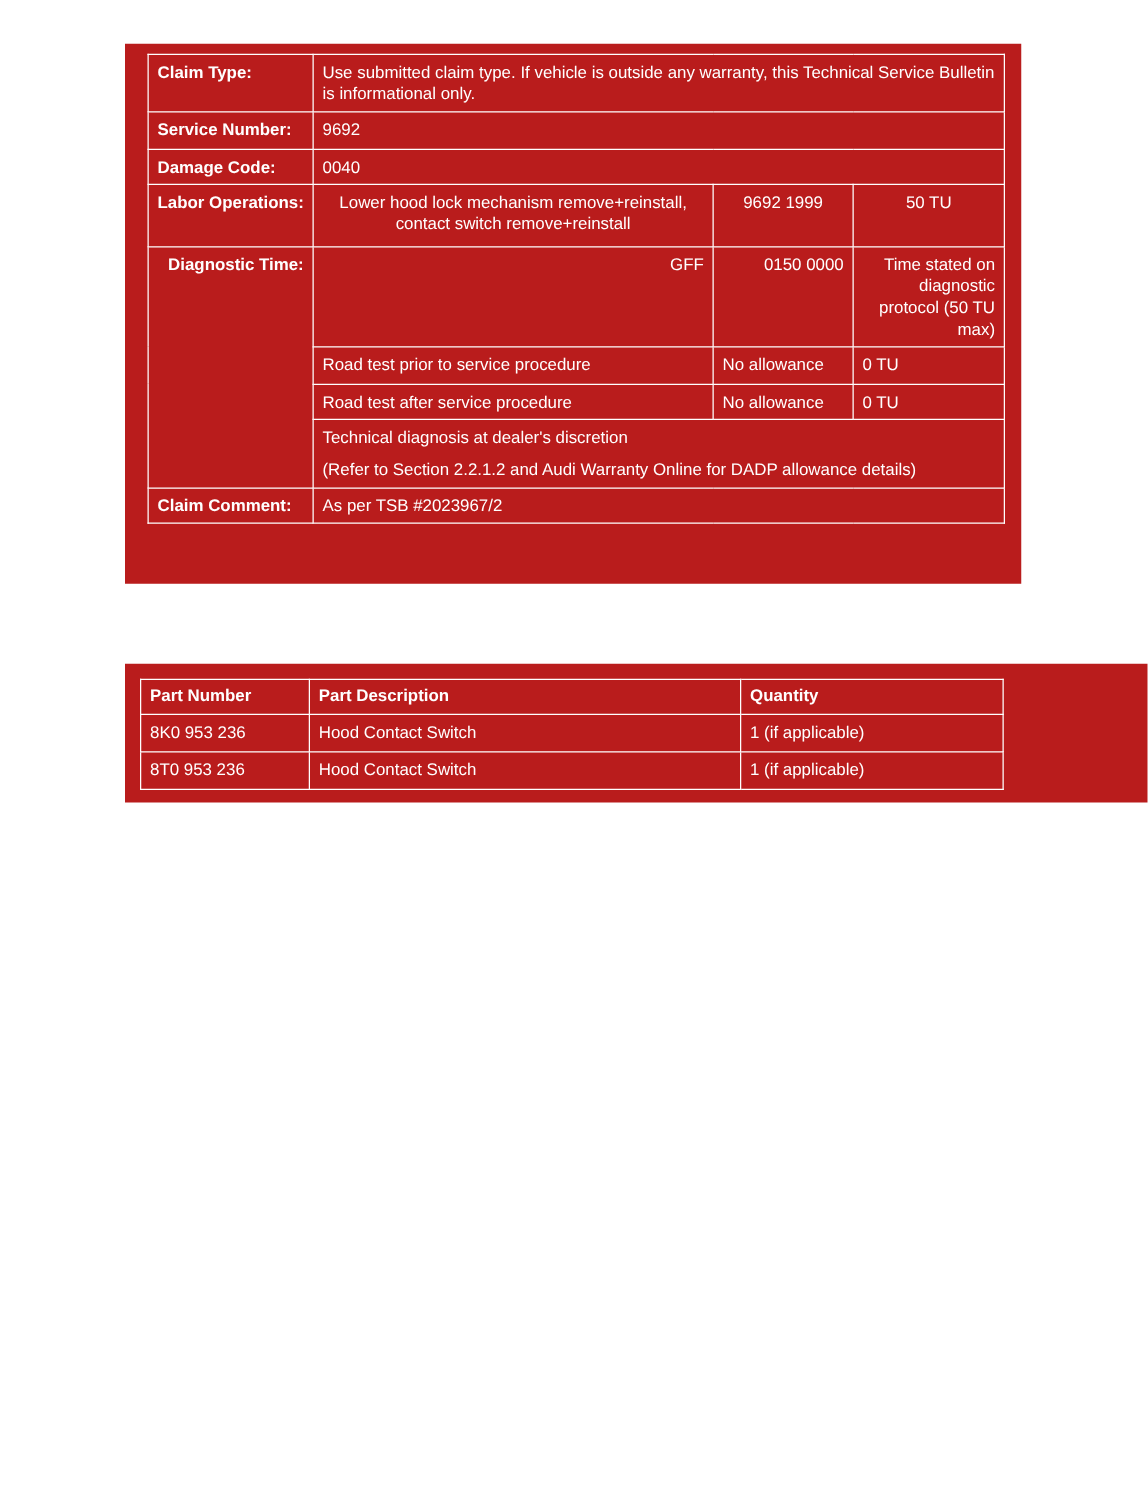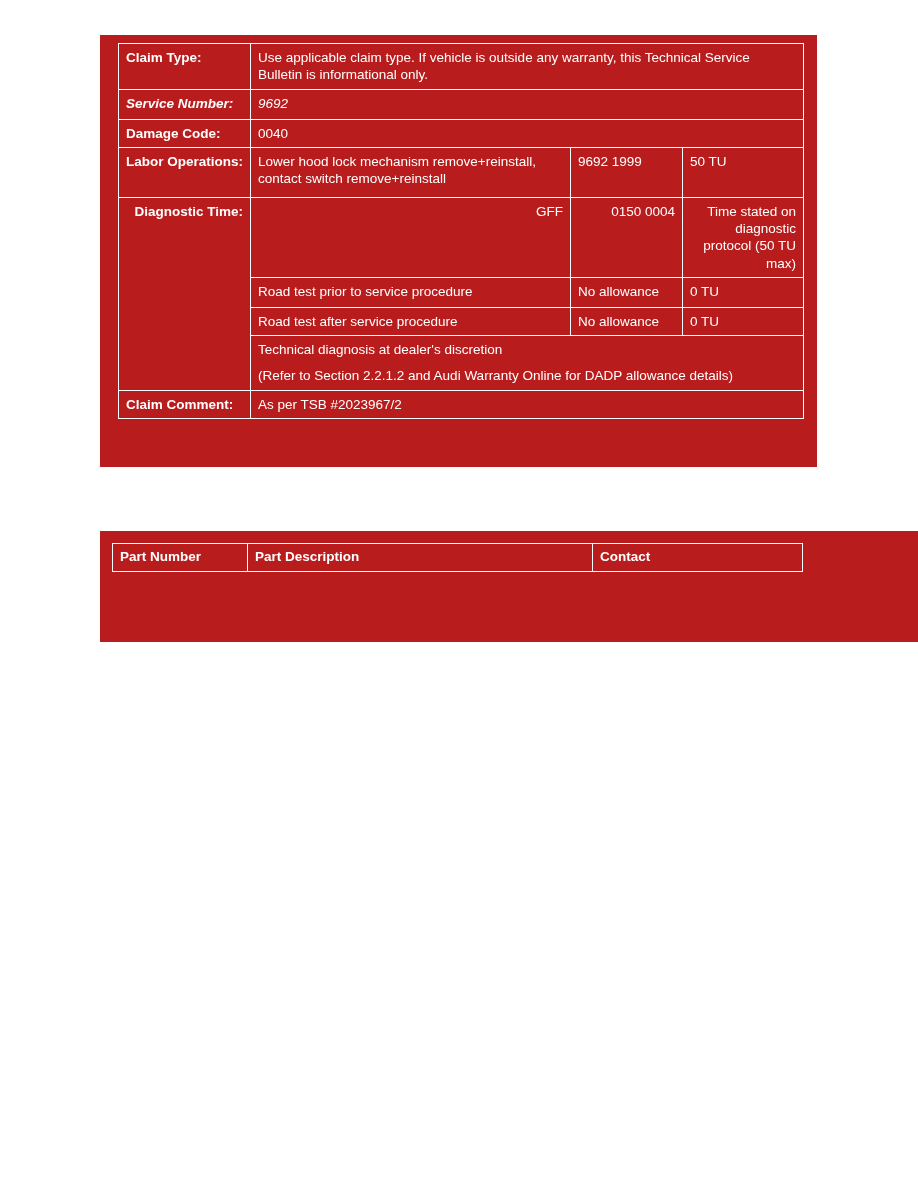--- a/index.html
+++ b/index.html
@@ -46,23 +46,23 @@
   .warranty-table td {
     border: 1px solid #ffffff;
     vertical-align: top;
     padding: 5px 7px;
     line-height: 1.28;
     overflow: hidden;
   }
   .label-cell { font-weight: bold; }
 
   tr.r-claim-type { height: 45px; }
-  tr.r-service    { height: 30px; font-style: italic; }
+  tr.r-service    { height: 30px; }
   tr.r-damage     { height: 28px; }
-  tr.r-labor      { height: 50px; }
+  tr.r-labor      { height: 50px; text-align: center; }
   tr.r-gff        { height: 80px; text-align: right; }
   tr.r-road1      { height: 30px; }
   tr.r-road2      { height: 28px; }
   tr.r-tech       { height: 54px; margin-top: 40px; }
   tr.r-comment    { height: 27px; padding-left: 32px; }
 
   .tech-line2 { margin-top: 9px; }
 
   .footnote {
     margin: 10px 0 0 0;
@@ -95,40 +95,40 @@
     <table class="warranty-table">
       <colgroup>
         <col style="width:132px">
         <col style="width:320px">
         <col style="width:112px">
         <col style="width:121px">
       </colgroup>
       <tbody>
         <tr class="r-claim-type">
           <td class="label-cell">Claim Type:</td>
-          <td colspan="3">Use applicable claim type. If vehicle is outside any warranty, this Technical Service Bulletin is informational only.</td>
+          <td colspan="3">Use submitted claim type. If vehicle is outside any warranty, this Technical Service Bulletin is informational only.</td>
         </tr>
         <tr class="r-service">
           <td class="label-cell">Service Number:</td>
           <td colspan="3">9692</td>
         </tr>
         <tr class="r-damage">
           <td class="label-cell">Damage Code:</td>
           <td colspan="3">0040</td>
         </tr>
         <tr class="r-labor">
           <td class="label-cell">Labor Operations:</td>
           <td>Lower hood lock mechanism remove+reinstall, contact switch remove+reinstall</td>
           <td>9692 1999</td>
           <td>50 TU</td>
         </tr>
         <tr class="r-gff">
           <td class="label-cell" rowspan="4">Diagnostic Time:</td>
           <td>GFF</td>
-          <td>0150 0004</td>
+          <td>0150 0000</td>
           <td>Time stated on diagnostic protocol (50 TU max)</td>
         </tr>
         <tr class="r-road1">
           <td>Road test prior to service procedure</td>
           <td>No allowance</td>
           <td>0 TU</td>
         </tr>
         <tr class="r-road2">
           <td>Road test after service procedure</td>
           <td>No allowance</td>
@@ -153,19 +153,29 @@
     <table class="parts-table">
       <colgroup>
         <col style="width:135px">
         <col style="width:345px">
         <col style="width:210px">
       </colgroup>
       <tbody>
         <tr class="p-header">
           <th>Part Number</th>
           <th>Part Description</th>
-          <th>Contact</th>
+          <th>Quantity</th>
+        </tr>
+        <tr class="p-row">
+          <td>8K0 953 236</td>
+          <td>Hood Contact Switch</td>
+          <td>1 (if applicable)</td>
+        </tr>
+        <tr class="p-row">
+          <td>8T0 953 236</td>
+          <td>Hood Contact Switch</td>
+          <td>1 (if applicable)</td>
         </tr>
       </tbody>
     </table>
   </div>
 
 </div>
 
 </body></html>

